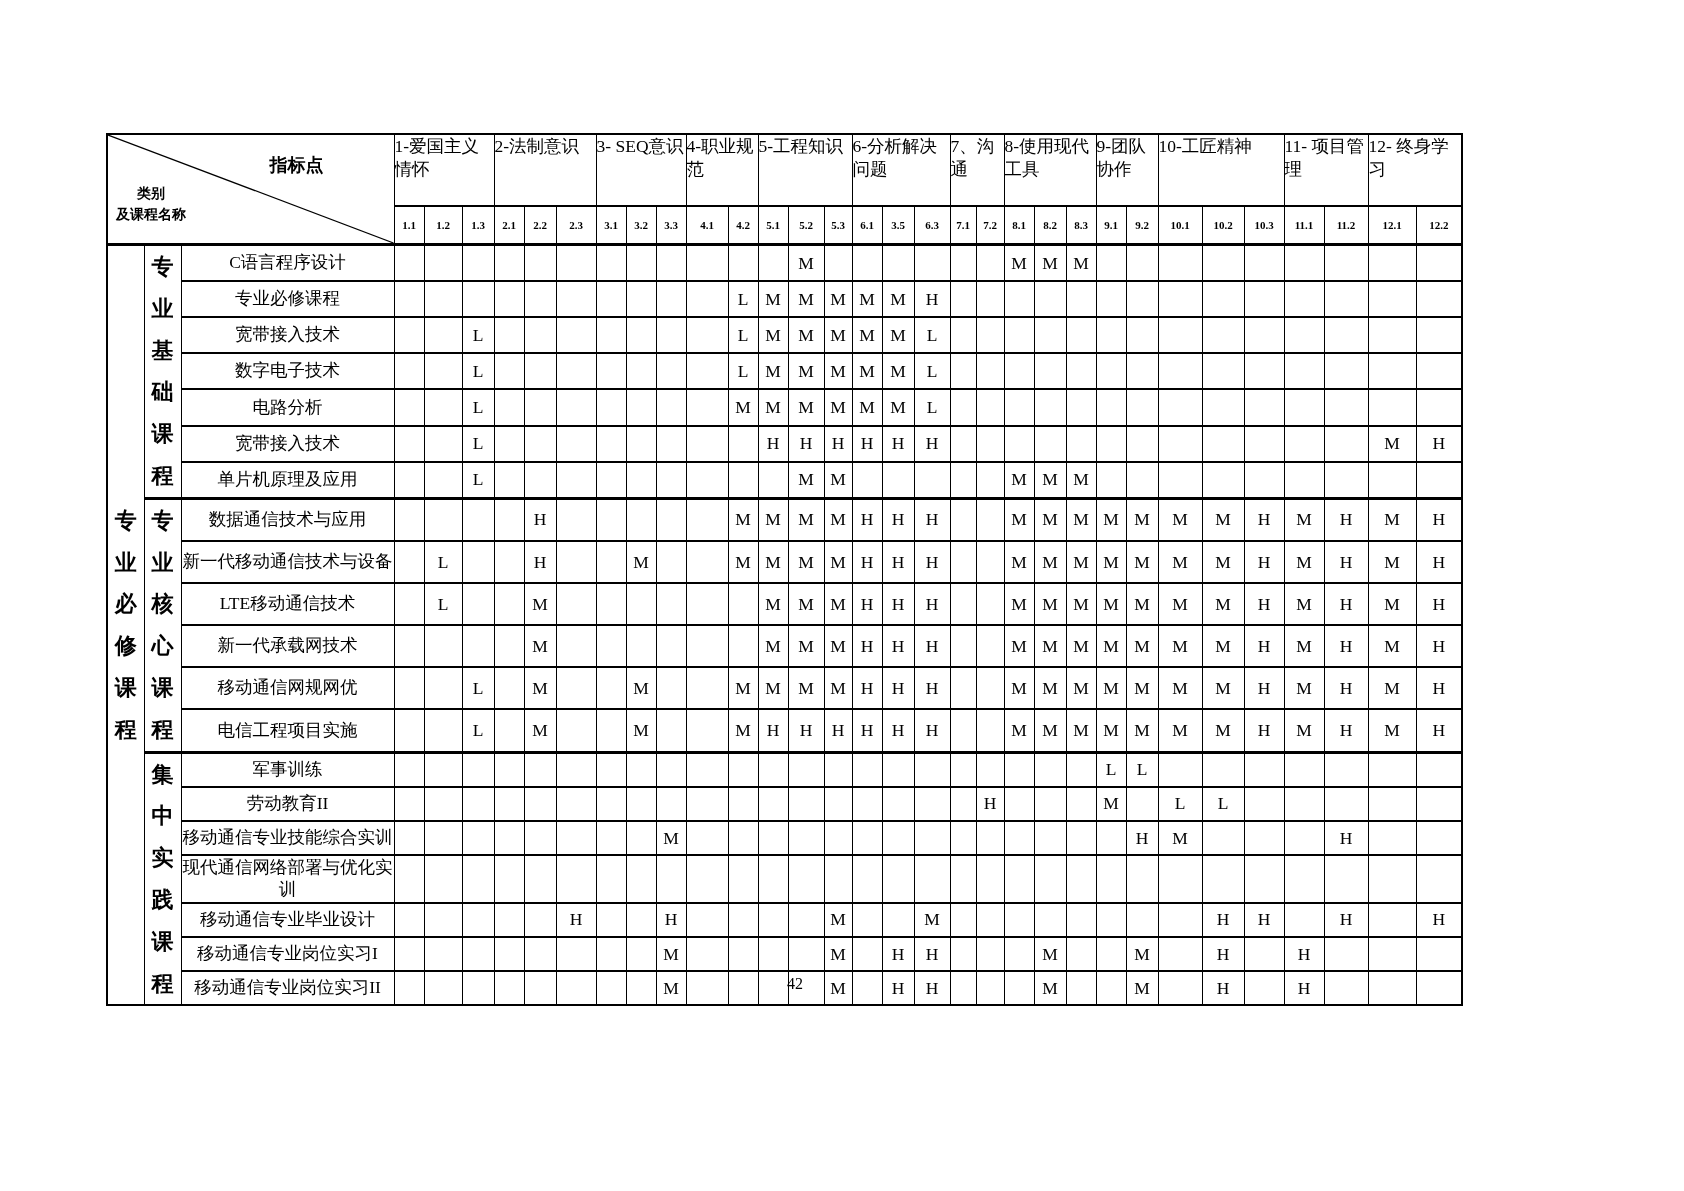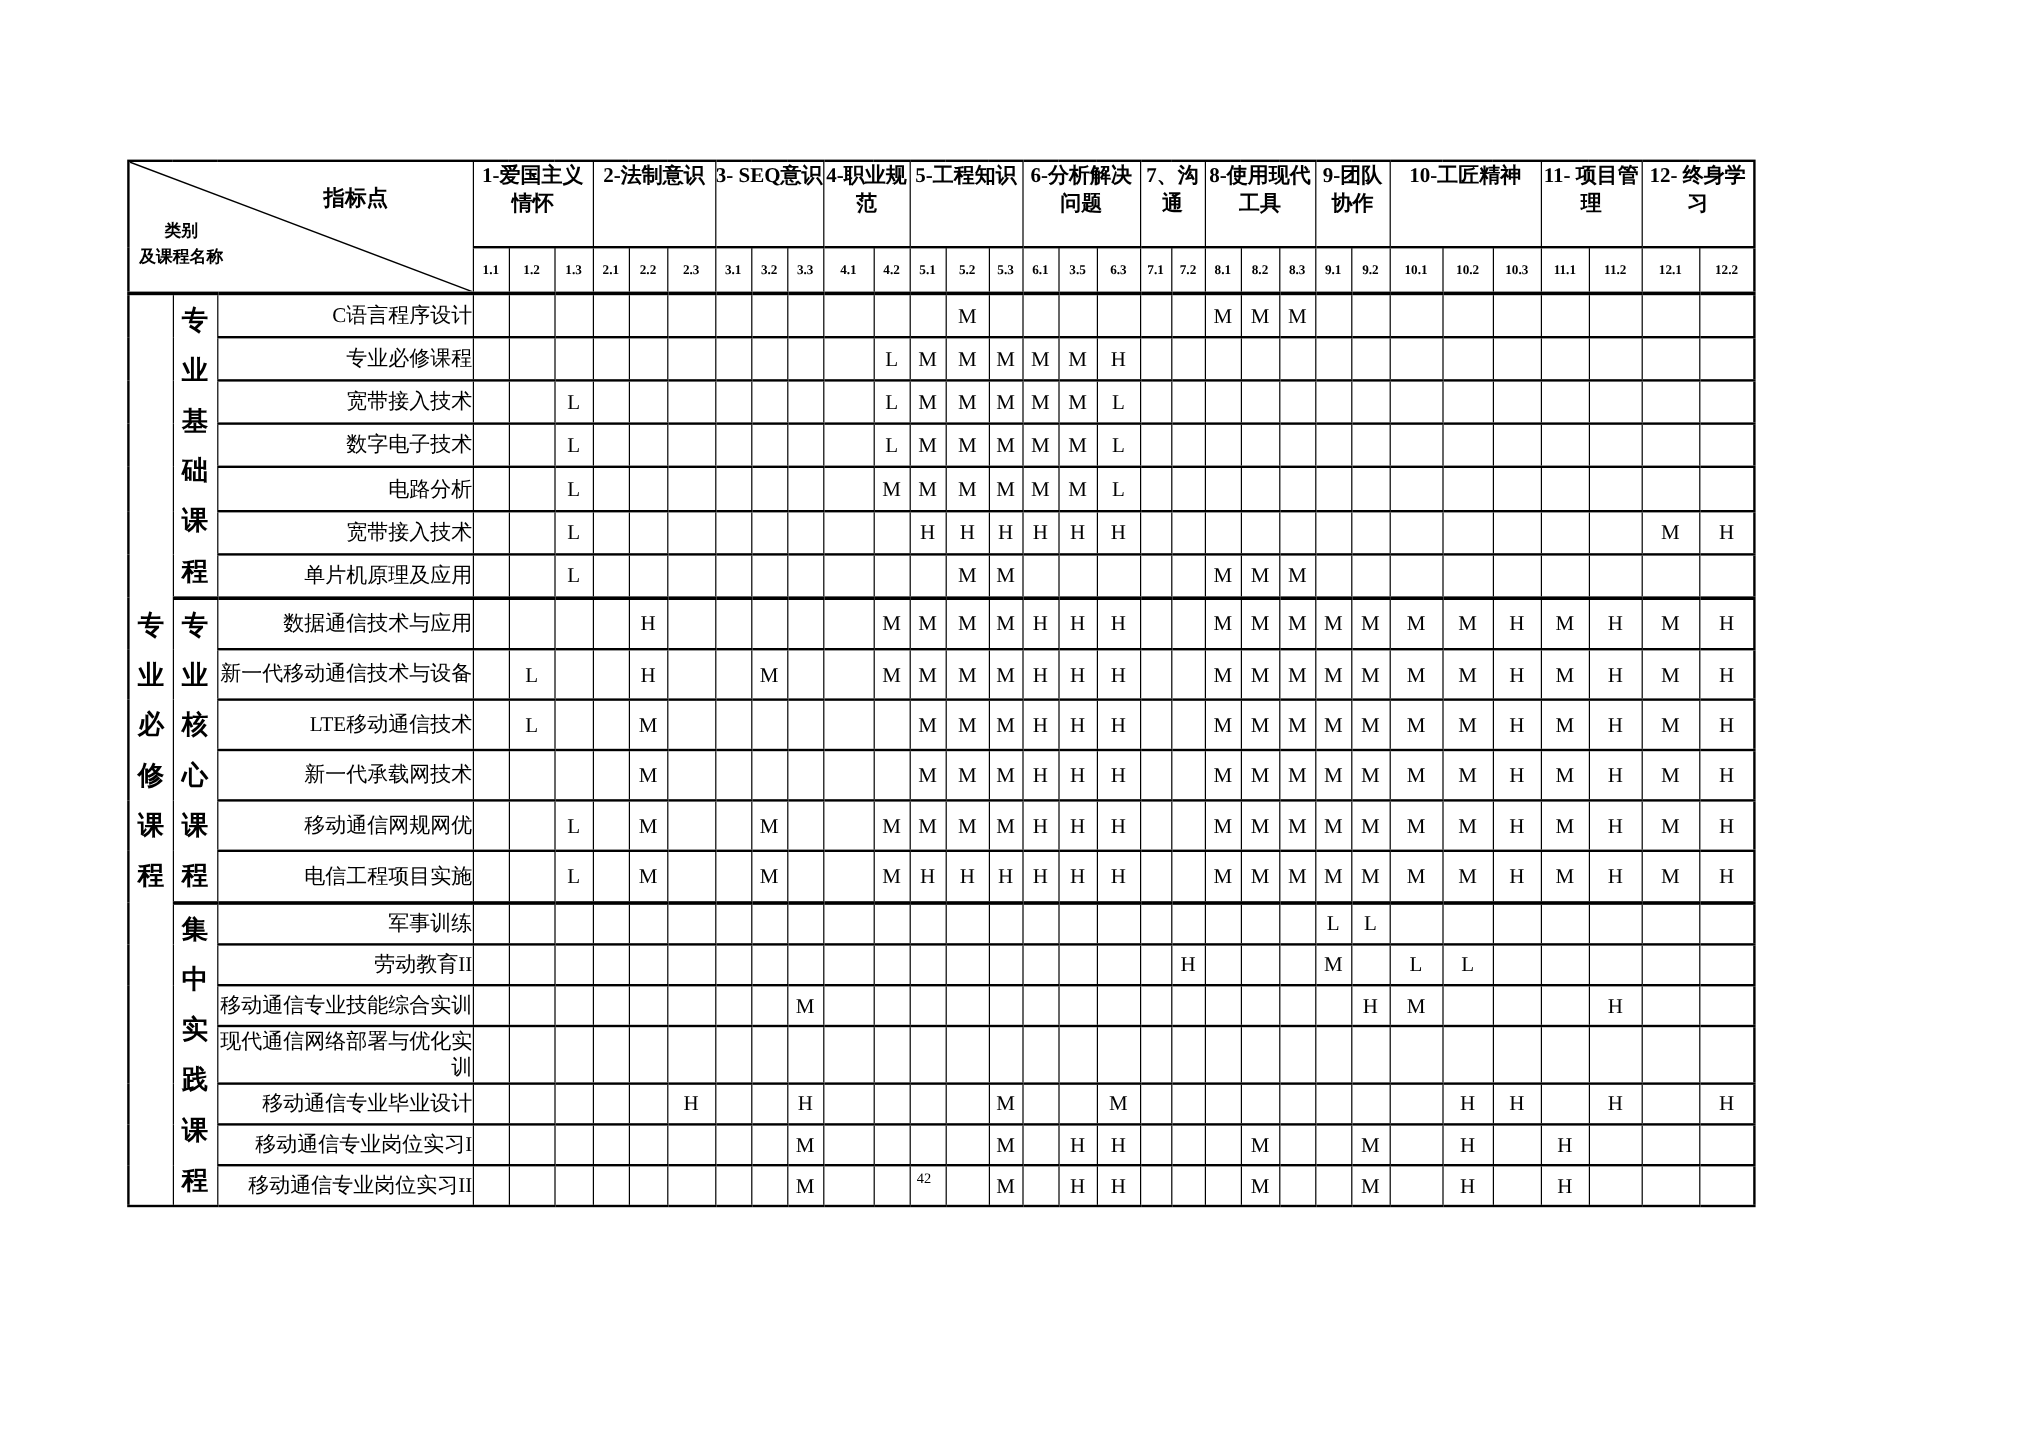--- a/index.html
+++ b/index.html
@@ -23,45 +23,45 @@
   td.corner svg{position:absolute;left:0;top:0;width:100%;height:100%;}
   .corner-top{
     position:absolute;right:70px;top:18px;
     font-weight:bold;font-size:18px;
   }
   .corner-bottom{
     position:absolute;left:8px;bottom:18px;
     font-weight:bold;font-size:14px;line-height:1.45;
   }
   td.group-h{
-    font-weight:bold;font-size:17.5px;line-height:1.3;
-    vertical-align:top;text-align:center;padding:3px 3px 2px 4px;height:66px;
+    font-weight:normal;font-size:17.5px;line-height:1.3;
+    vertical-align:top;text-align:left;padding:3px 3px 2px 4px;height:66px;
   }
   td.sub-h{
     font-weight:bold;font-size:11px;text-align:center;
     height:34px;vertical-align:middle;padding:1px 0;
   }
   thead td{border-bottom:3px solid #000;}
   td.vlabel{
     font-weight:bold;font-size:22px;text-align:center;
     vertical-align:middle;word-break:break-all;line-height:1.9;
     padding:2px 1px;
   }
   td.course{
-    font-size:17.5px;text-align:right;vertical-align:middle;
+    font-size:17.5px;text-align:center;vertical-align:middle;
     padding:2px 3px 2px 6px;line-height:1.25;height:31px;
   }
   td.val{
     font-size:17.5px;text-align:center;vertical-align:middle;
     height:31px;
   }
   tr.sec-start td{border-top:3px solid #000;}
   .pageno{
-    position:absolute;left:92px;top:975px;width:1356px;
-    text-align:center;font-size:12px;
+    position:absolute;left:117px;top:975px;width:1356px;
+    text-align:center;font-size:16px;
   }
 </style>
 </head>
 <body>
 
 <div class="sheet">
   <table class="matrix" id="matrix">
       <colgroup>
         <col style="width: 37px;">
         <col style="width: 37px;">

